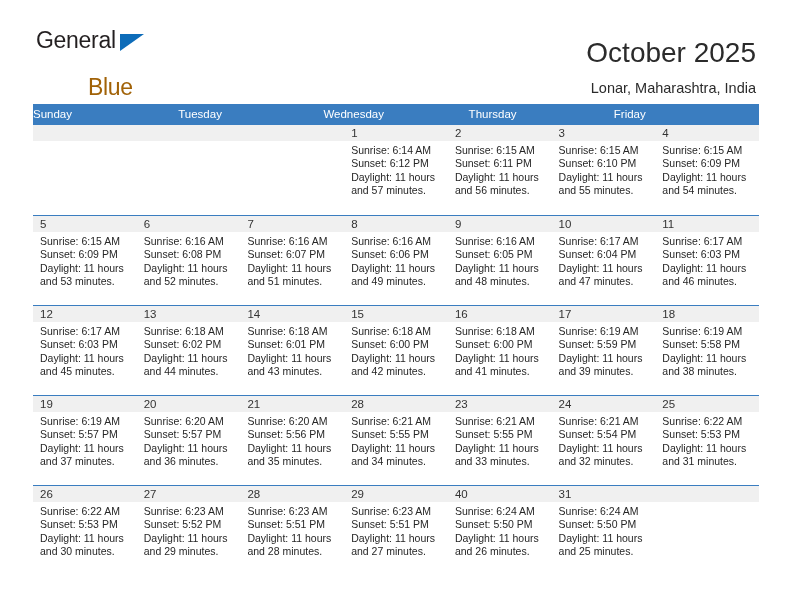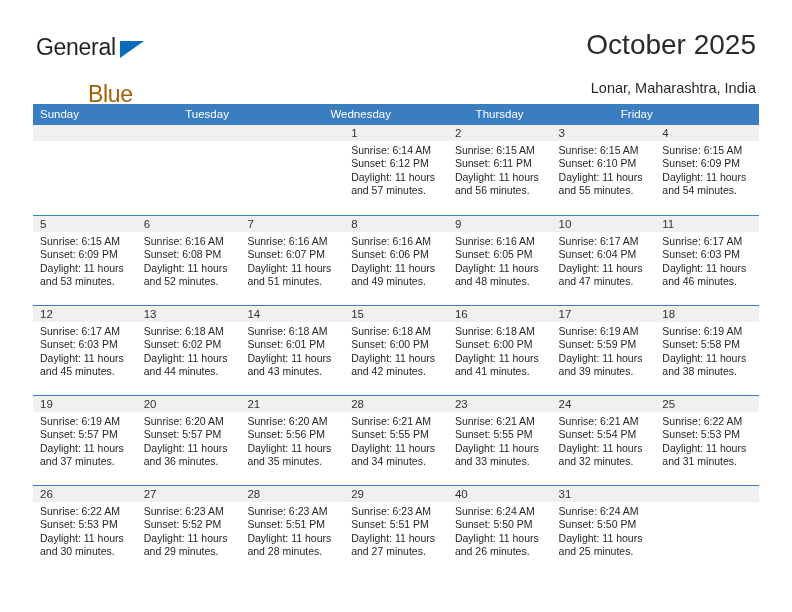--- a/index.html
+++ b/index.html
@@ -25,21 +25,21 @@
   .header {
     position: absolute;
     left: 0;
     top: 0;
     width: 792px;
     height: 100px;
   }
   .logo {
     position: absolute;
     left: 36px;
-    top: 34px;
+    top: 27px;
     width: 180px;
     height: 52px;
   }
   .logo-general {
     position: absolute;
     left: 0;
     top: 0;
     font-size: 23px;
     letter-spacing: -0.3px;
     color: #231f20;
@@ -69,47 +69,47 @@
     right: 36px;
     top: 28px;
     text-align: right;
   }
   .cal-title {
     font-size: 28px;
     color: #2b2b2b;
     font-weight: normal;
     line-height: 34px;
     white-space: nowrap;
+    margin-top: 8px;
   }
   .cal-subtitle {
     font-size: 14.5px;
     color: #2b2b2b;
     line-height: 20px;
-    margin-top: 16px;
+    margin-top: 8px;
     white-space: nowrap;
   }
 
   
   .calendar {
     position: absolute;
     left: 33px;
     top: 104px;
     width: 726px;
   }
   .dow-row {
     display: flex;
     background: #3a7dc0;
     height: 21px;
   }
   .dow {
     flex: 1 1 0;
     color: #ffffff;
     font-size: 11.5px;
     line-height: 21px;
-    padding-left: 7px;
     box-sizing: border-box;
     white-space: nowrap;
   }
   .week {
     display: flex;
     height: 90px;
     border-top: 1.4px solid #3a7dc0;
     box-sizing: border-box;
   }
   .week:first-of-type {

